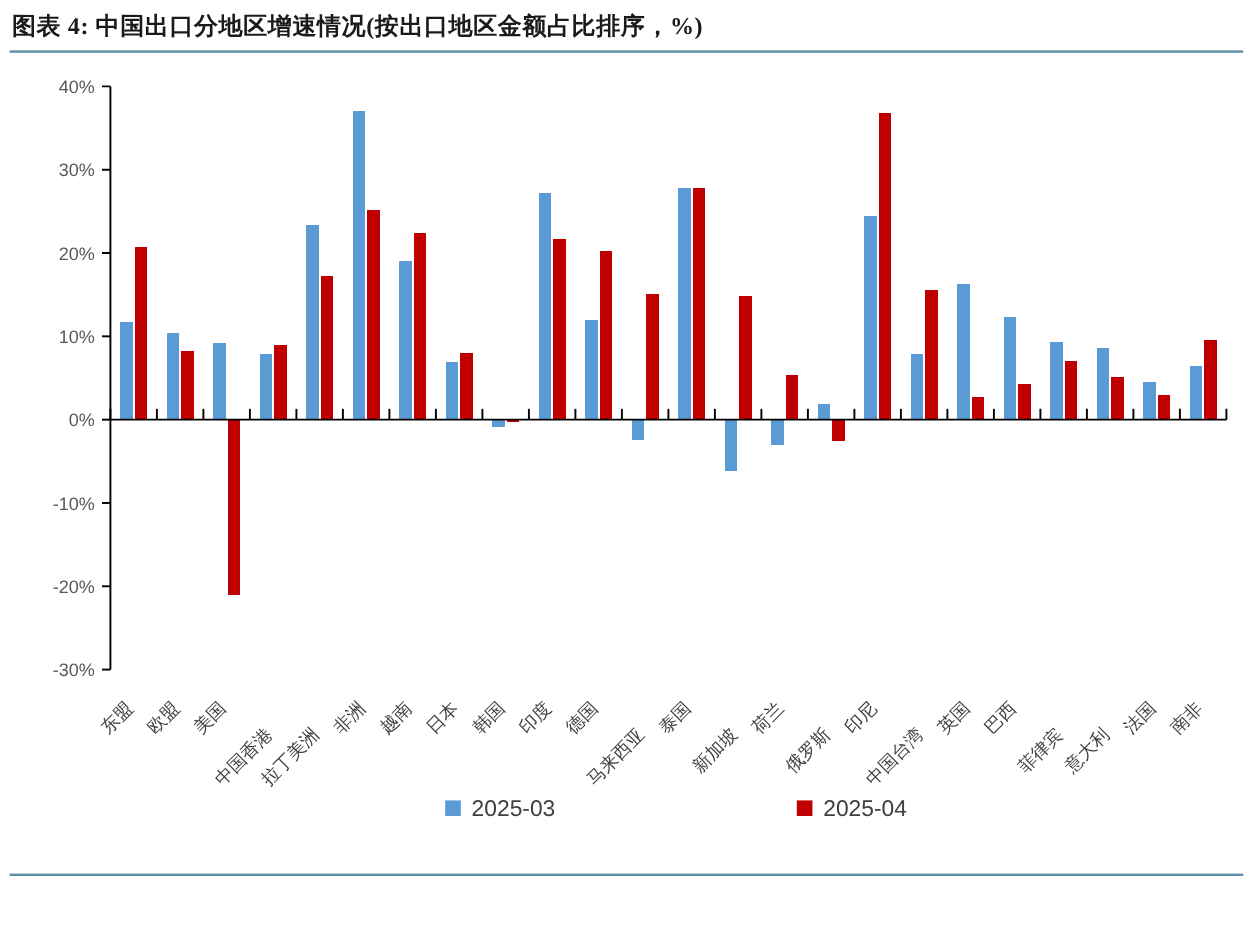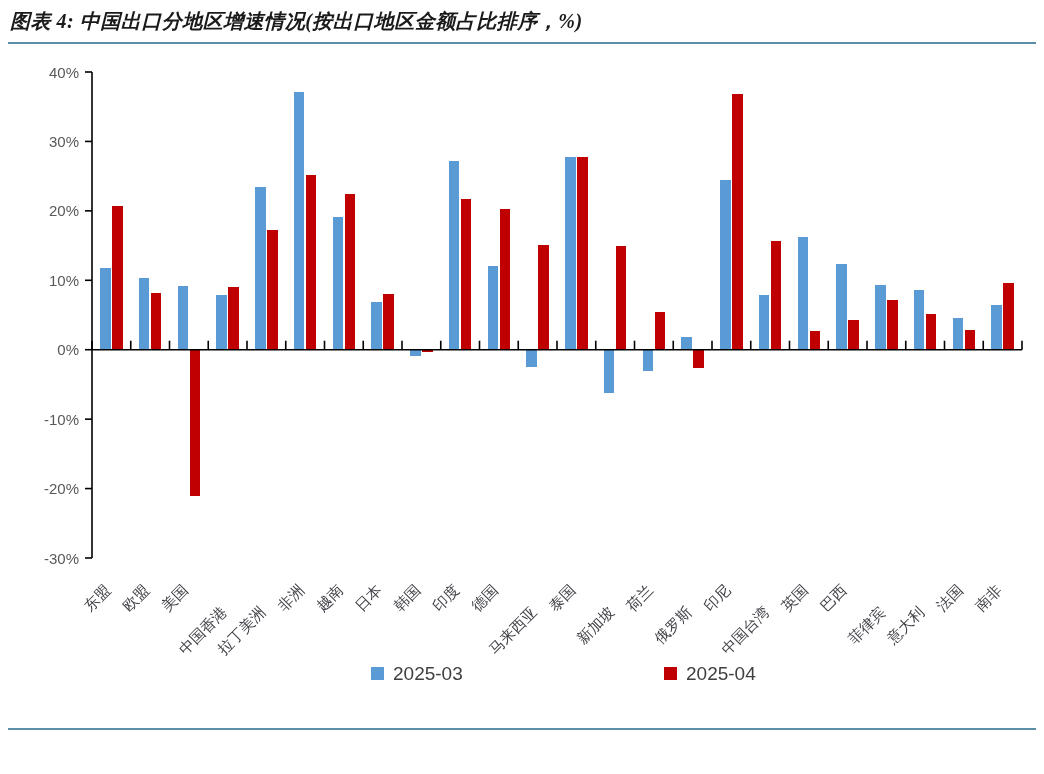--- a/index.html
+++ b/index.html
@@ -26,21 +26,20 @@
     left: 0; top: 0;
     width: 1044px;
     height: 46px;
   }
   #chart-title {
     position: absolute;
     left: 10px;
     top: 8px;
     font-family: "Liberation Serif", "DejaVu Serif", serif;
     font-weight: bold;
-    font-style: italic;
     font-size: 20px;
     color: #1a1a1a;
     letter-spacing: 0.5px;
     white-space: nowrap;
   }
   #header-rule {
     position: absolute;
     left: 8px;
     top: 42px;
     width: 1028px;

